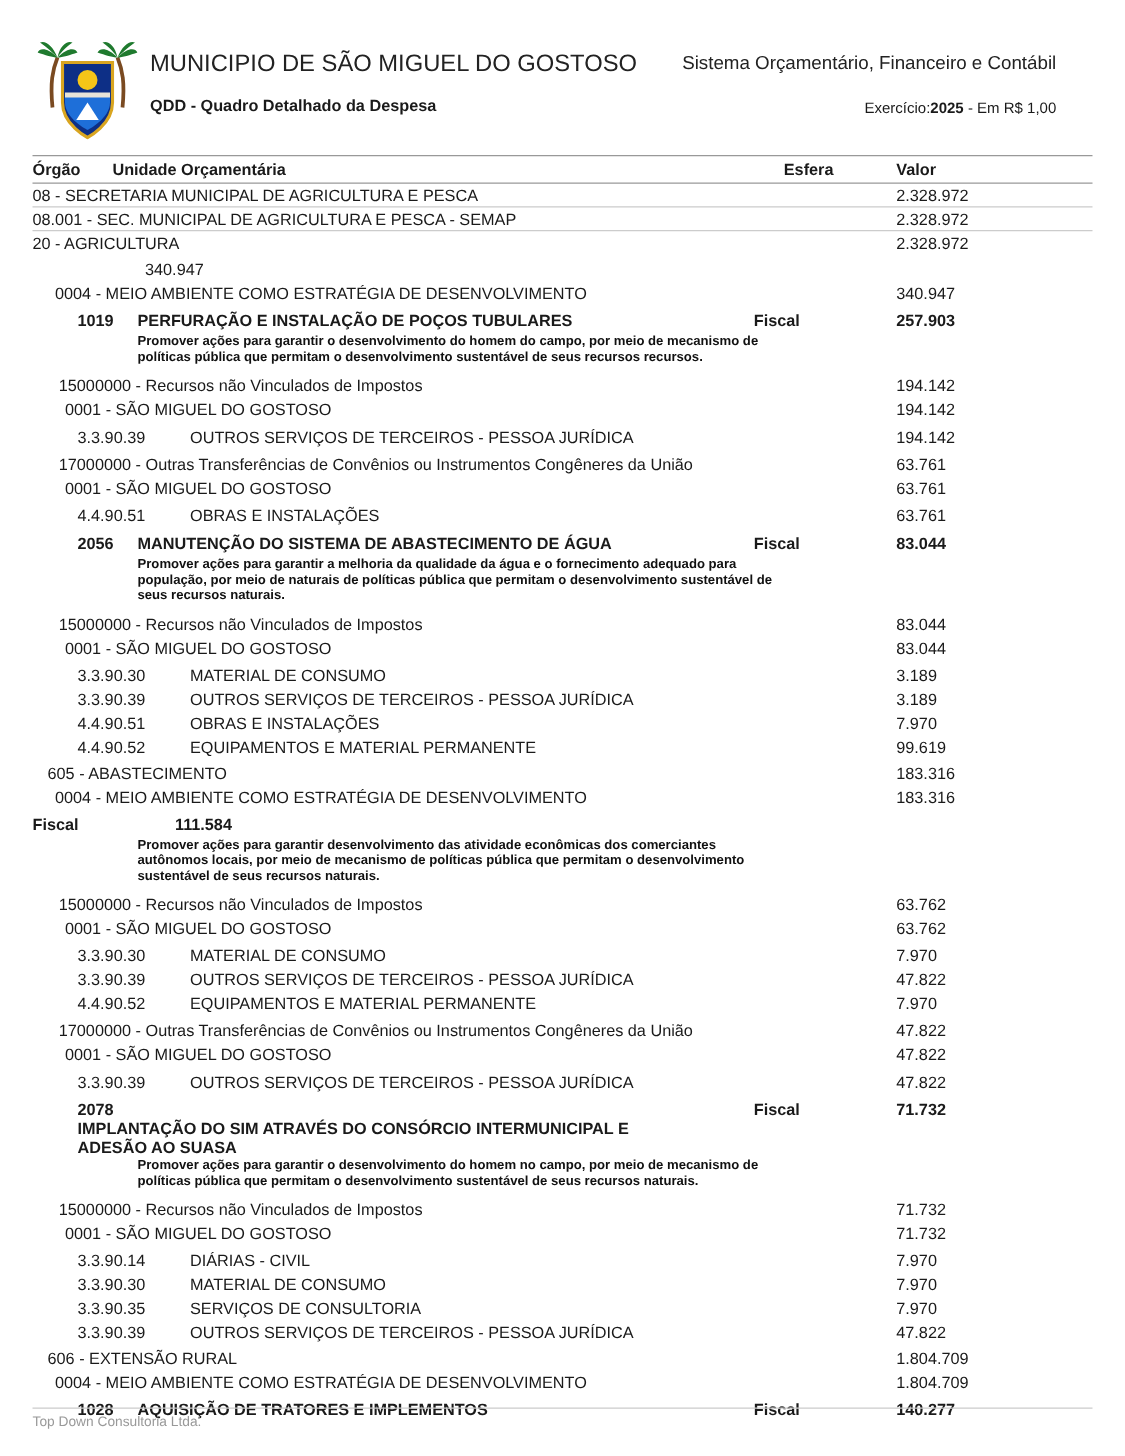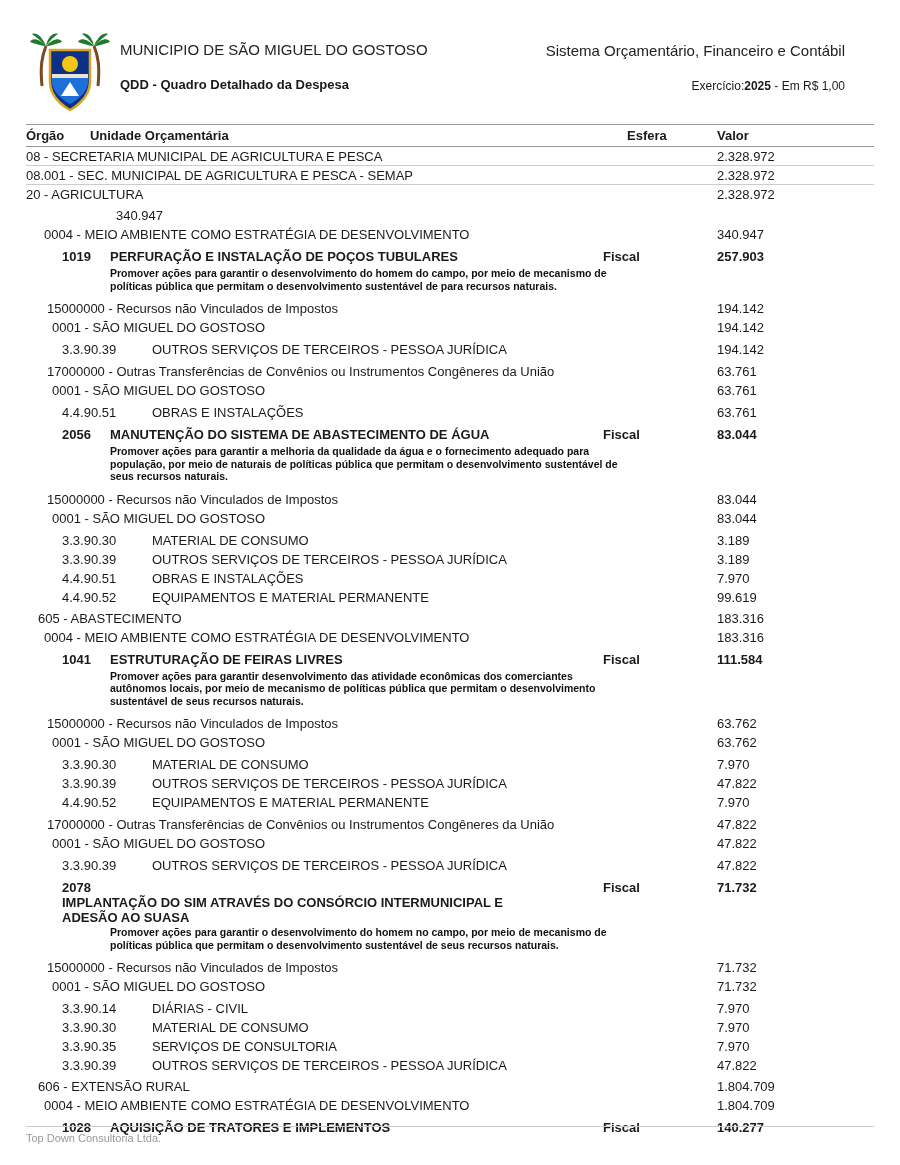--- a/index.html
+++ b/index.html
@@ -5,21 +5,21 @@
   * { box-sizing: border-box; margin: 0; padding: 0; }
   html, body { width: 900px; height: 1165px; }
   body {
     background: #ffffff;
     font-family: "Liberation Sans", sans-serif;
     color: #1a1a1a;
     position: relative;
     overflow: hidden;
   }
   .logo { position: absolute; left: 30px; top: 26px; width: 80px; height: 92px; }
-  .municipality { position: absolute; left: 120px; top: 41px; font-size: 15px; color: #222; }
+  .municipality { position: absolute; left: 120px; top: 41px; font-size: 19px; color: #222; }
   .system { position: absolute; right: 55px; top: 42px; font-size: 15px; color: #222; }
   .report-title { position: absolute; left: 120px; top: 77px; font-size: 13px; font-weight: bold; }
   .exercise { position: absolute; right: 55px; top: 79px; font-size: 12px; }
   .exercise .year { font-weight: bold; }
 
   .table-header {
     position: absolute; left: 26px; right: 26px; top: 124px; height: 23px;
     border-top: 1px solid #999; border-bottom: 1px solid #999;
     display: flex; align-items: center; font-weight: bold; font-size: 13px;
   }
@@ -127,21 +127,21 @@
       <div class="row programa">
         <div class="cell-label">0004 - MEIO AMBIENTE COMO ESTRATÉGIA DE DESENVOLVIMENTO</div>
         <div class="cell-esfera"></div>
         <div class="cell-value">340.947</div>
       </div>
       <div class="row acao">
         <div class="cell-label"><span class="code">1019</span><span class="title">PERFURAÇÃO E INSTALAÇÃO DE POÇOS TUBULARES</span></div>
         <div class="cell-esfera">Fiscal</div>
         <div class="cell-value">257.903</div>
       </div>
-      <div class="row-description">Promover ações para garantir o desenvolvimento do homem do campo, por meio de mecanismo de políticas pública que permitam o desenvolvimento sustentável de para recursos naturais.</div>
+      <div class="row-description">Promover ações para garantir o desenvolvimento do homem do campo, por meio de mecanismo de políticas pública que permitam o desenvolvimento sustentável de seus recursos recursos.</div>
       <div class="row fonte">
         <div class="cell-label">15000000 - Recursos não Vinculados de Impostos</div>
         <div class="cell-esfera"></div>
         <div class="cell-value">194.142</div>
       </div>
       <div class="row local">
         <div class="cell-label">0001 - SÃO MIGUEL DO GOSTOSO</div>
         <div class="cell-esfera"></div>
         <div class="cell-value">194.142</div>
       </div>
@@ -205,21 +205,20 @@
         <div class="cell-label">605 - ABASTECIMENTO</div>
         <div class="cell-esfera"></div>
         <div class="cell-value">183.316</div>
       </div>
       <div class="row programa">
         <div class="cell-label">0004 - MEIO AMBIENTE COMO ESTRATÉGIA DE DESENVOLVIMENTO</div>
         <div class="cell-esfera"></div>
         <div class="cell-value">183.316</div>
       </div>
       <div class="row acao">
-        <div class="cell-label"><span class="code">1041</span><span class="title">ESTRUTURAÇÃO DE FEIRAS LIVRES</span></div>
         <div class="cell-esfera">Fiscal</div>
         <div class="cell-value">111.584</div>
       </div>
       <div class="row-description">Promover ações para garantir desenvolvimento das atividade econômicas dos comerciantes autônomos locais, por meio de mecanismo de políticas pública que permitam o desenvolvimento sustentável de seus recursos naturais.</div>
       <div class="row fonte">
         <div class="cell-label">15000000 - Recursos não Vinculados de Impostos</div>
         <div class="cell-esfera"></div>
         <div class="cell-value">63.762</div>
       </div>
       <div class="row local">

